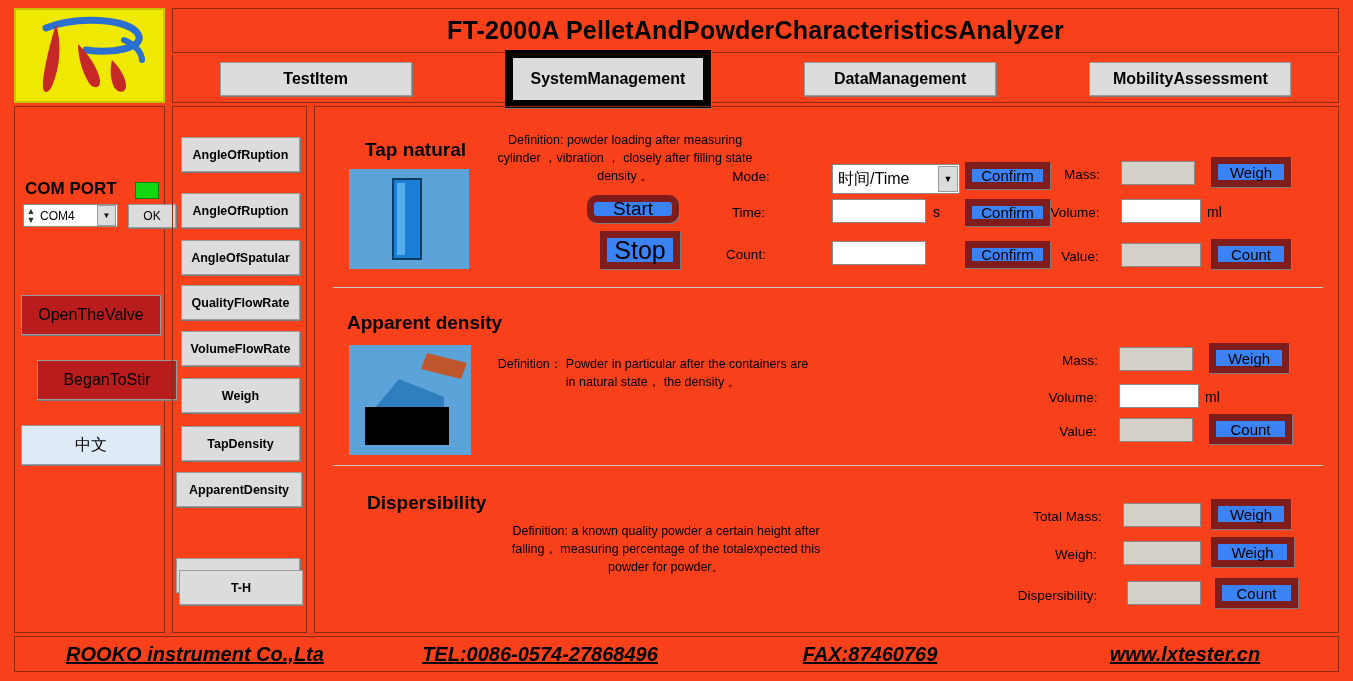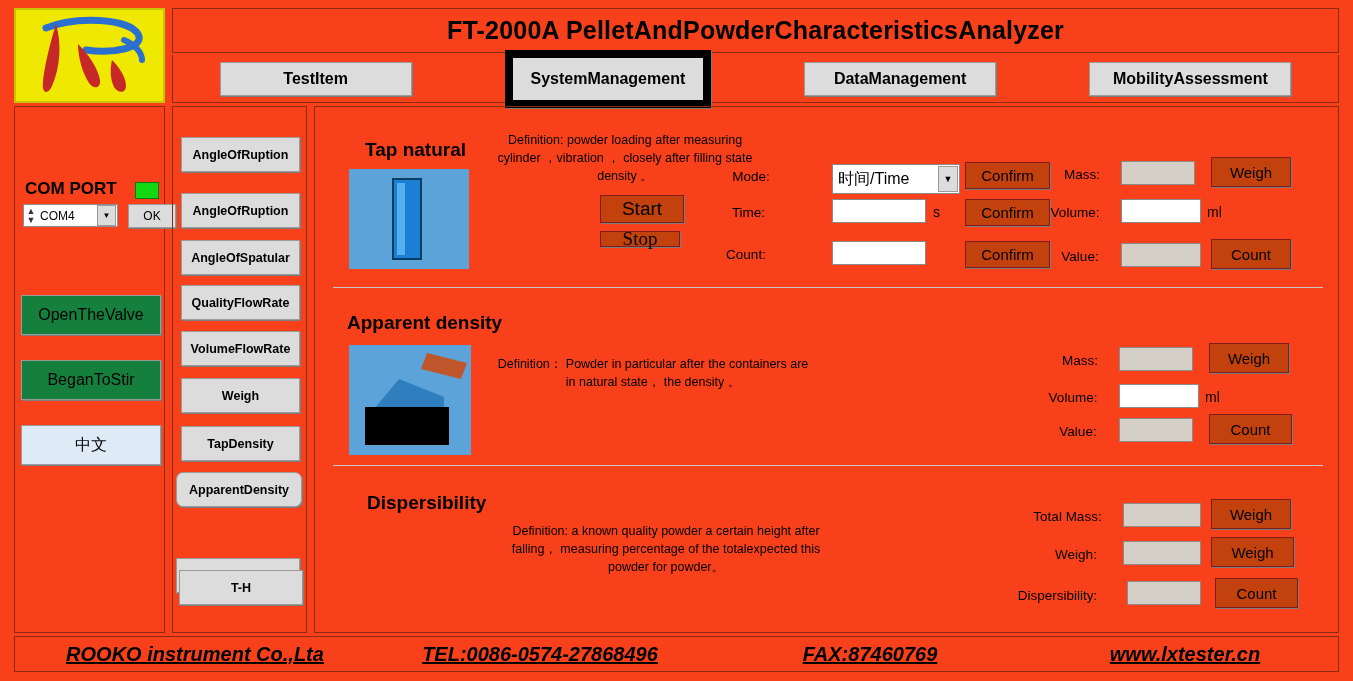--- a/index.html
+++ b/index.html
@@ -136,30 +136,30 @@
     box-shadow: 1px 1px 0 #7d7d7d;
     font-size: 12px;
     display:flex; align-items:center; justify-content:center;
     cursor: pointer;
     box-sizing: border-box;
   }
   .side-big-btn {
     position: absolute;
     left: 6px;
     width: 140px; height: 40px;
-    background: #15803d;
+    background: #b91c1c;
     border: 1px solid #9a9a9a;
     box-shadow: 1px 1px 0 #7d7d7d;
     font-size: 16px;
     display:flex; align-items:center; justify-content:center;
     cursor: pointer;
     box-sizing: border-box;
   }
   #btn-open-valve { top: 188px; }
-  #btn-began-stir { top: 253px; }
+  #btn-began-stir { top: 253px; margin-left: 16px; }
   #btn-lang { top: 318px; background: #DEEBF7; }
 
   
   #test-col {
     position: absolute;
     left: 172px; top: 106px;
     width: 135px; height: 527px;
     border: 1px solid #8d2a14;
     box-sizing: border-box;
   }
@@ -222,22 +222,22 @@
     position: absolute;
     background: #D4D0C8;
     border: 1px solid #8a8a8a;
     box-sizing: border-box;
     font-size: 12px;
     padding: 1px 3px;
     font-family: "Liberation Sans", sans-serif;
   }
   .gray-btn {
     position: absolute;
-    background: #c2410c;
-    border: 1px solid #7f1d1d;
+    background: #3b82f6;
+    border: 7px solid #7f1d1d;
     box-shadow: 1px 1px 0 #7d7d7d;
     font-size: 15px;
     display:flex; align-items:center; justify-content:center;
     cursor: pointer;
     box-sizing: border-box;
     color:#000;
   }
   .unit {
     position: absolute;
     font-size: 14px;
@@ -336,21 +336,21 @@
   </div>
 
   <div id="test-col">
     <div class="test-btn" style="top:30px">AngleOfRuption</div>
     <div class="test-btn" style="top:86px">AngleOfRuption</div>
     <div class="test-btn" style="top:133px">AngleOfSpatular</div>
     <div class="test-btn" style="top:178px">QualityFlowRate</div>
     <div class="test-btn" style="top:224px">VolumeFlowRate</div>
     <div class="test-btn" style="top:271px">Weigh</div>
     <div class="test-btn" style="top:319px">TapDensity</div>
-    <div class="test-btn" style="top:365px; left:3px; width:126px;border-radius:7px;">ApparentDensity</div>
+    <div class="test-btn" style="top:365px; left:3px; width:126px;">ApparentDensity</div>
     <div class="test-btn" style="top:412px; left:3px; width:124px;margin-top:39px;">Desperibility</div>
     <div class="test-btn" style="top:463px; left:6px; width:124px;">T-H</div>
   </div>
 
   <div id="main">
 
     <div class="section-title" style="left:50px; top:32px;">Tap natural</div>
 
     <div class="definition" style="left:175px; top:24px; width:270px;">
       <span>Definition:</span>
@@ -358,22 +358,22 @@
     </div>
 
     <div class="img-box" style="left:34px; top:62px; width:120px; height:100px;">
       <svg width="120" height="100">
         <rect x="0" y="0" width="120" height="100" fill="#5BA3D9"></rect>
         <rect x="44" y="10" width="28" height="80" fill="#1C7FD6" stroke="#0A3D62" stroke-width="2"></rect>
         <rect x="48" y="14" width="8" height="72" fill="#6FC3F7" opacity="0.7"></rect>
       </svg>
     </div>
 
-    <div class="gray-btn" style="left:285px; top:88px; width:84px; height:28px; font-size:19px;">Start</div>
-    <div class="gray-btn" style="left:285px; top:124px; width:80px; height:16px; font-size:19px;font-family:Liberation Serif, serif;">Stop</div>
+    <div class="gray-btn" style="left:272px; top:88px; width:92px; height:28px; font-size:19px;border-radius:10px;">Start</div>
+    <div class="gray-btn" style="left:285px; top:124px; width:80px; height:38px; font-size:25px;">Stop</div>
 
     <div class="field-label" style="left:410px; top:62px; width:52px;">Mode:</div>
     <div id="mode-select">
       <div id="mode-select-value">时间/Time</div>
       <div id="mode-select-arrow">▼</div>
     </div>
     <div class="gray-btn" style="left:650px; top:55px; width:85px; height:27px;">Confirm</div>
 
     <div class="field-label" style="left:405px; top:98px; width:57px;">Time:</div>
     <input class="txt-input" style="left: 517px; top: 92px; width: 94px; height: 24px;" value="">

